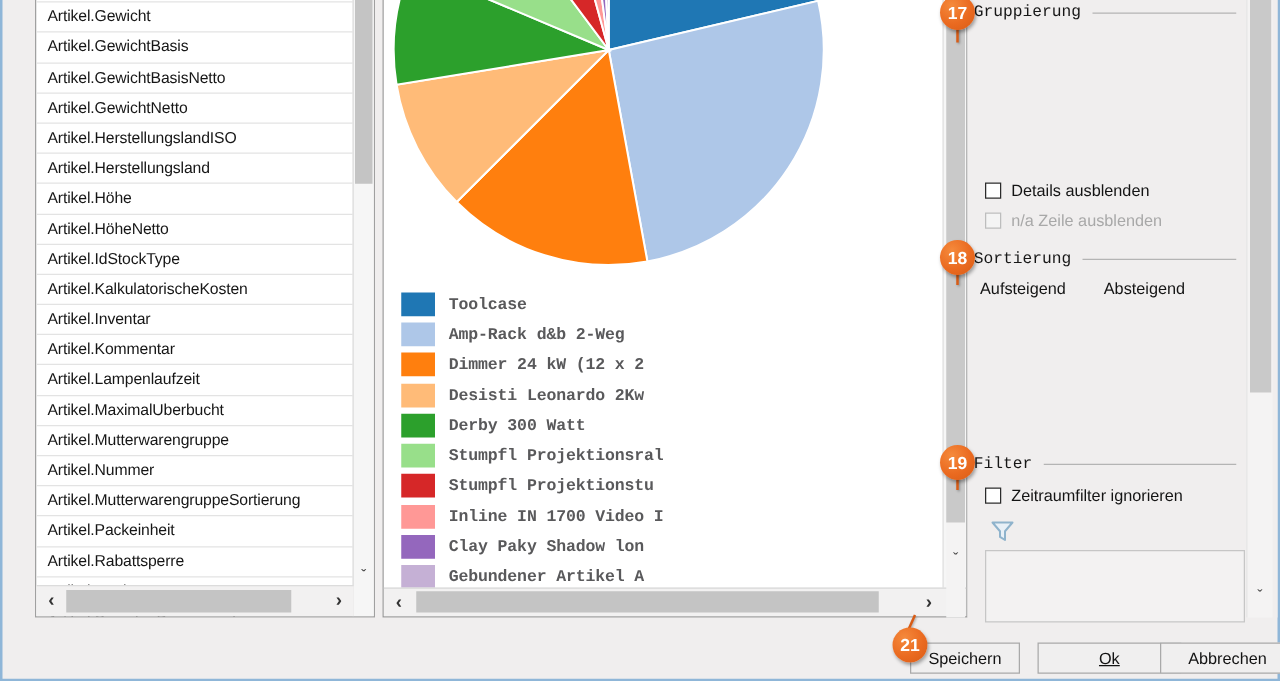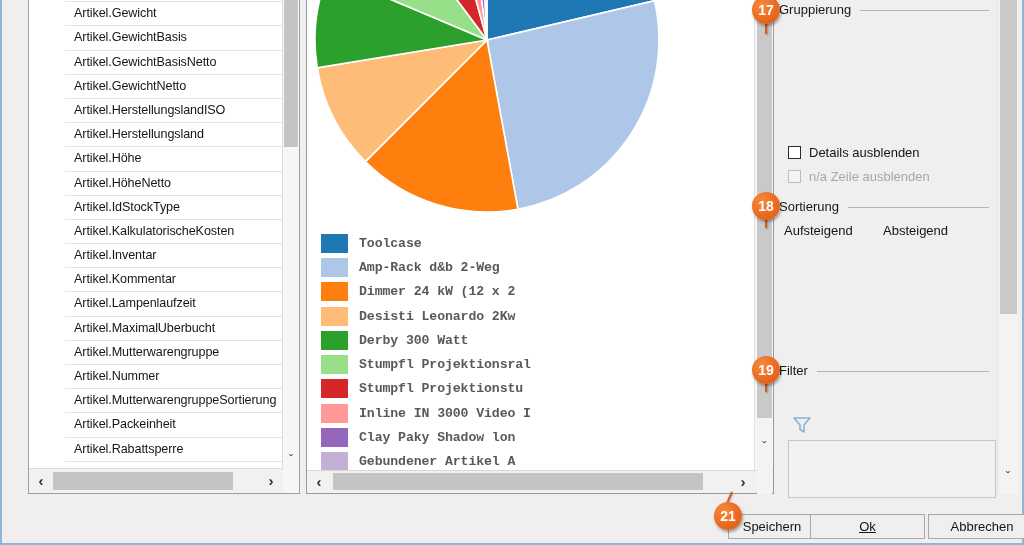--- a/index.html
+++ b/index.html
@@ -30,21 +30,20 @@
     overflow:hidden;
   }
   .fl-rows{position:absolute;left:0;top:0;right:16px;}
   .fl-row{
     height:23.2px;line-height:23.2px;
     padding-left:9px;
     border-bottom:1px solid #e3e3e3;
     white-space:nowrap;overflow:hidden;
     font-size:12.6px;color:#161616;
     letter-spacing:-0.1px;
-    margin-left:36px;
   }
   
   #fl-vscroll{
     position:absolute;right:0;top:0;width:16px;bottom:0;
     background:#f6f6f6;
     border-left:1px solid #dcdcdc;
   }
   #fl-vthumb{
     position:absolute;left:1px;top:0px;width:14px;height:152px;
     background:#c4c4c4;
@@ -142,21 +141,21 @@
     position:absolute;left:2px;top:4px;width:17px;height:316px;background:#c9c9c9;
   }
   #far-vchev{
     position:absolute;left:0;bottom:8px;width:20px;height:18px;
     text-align:center;line-height:18px;font-size:13px;color:#444;
   }
 
   .sect-hdr{
     position:absolute;display:flex;align-items:center;width:210px;
   }
-  .sect-hdr .t{font-size:13px;color:#171717;white-space:nowrap;}
+  .sect-hdr .t{font-size:13px;color:#171717;white-space:nowrap;font-family:Liberation Mono, monospace;}
   .sect-hdr .ln{flex:1;height:1px;background:#b4b4b4;margin-left:9px;margin-top:2px;}
 
   .chk-row{position:absolute;display:flex;align-items:center;}
   .chk{
     width:13px;height:13px;border:1.5px solid #2b2b2b;background:#fff;
     margin-right:8px;box-sizing:border-box;flex:0 0 auto;
   }
   .chk.dim{border-color:#bdbdbd;background:#f4f4f4;}
   .chk-lbl{font-size:13px;color:#141414;white-space:nowrap;}
   .chk-lbl.dim{color:#a8a8a8;}
@@ -171,21 +170,21 @@
 
   
   .btn{
     position:absolute;height:25px;
     background:#f0efef;border:1px solid #a9a9a9;
     box-sizing:border-box;
     font-size:13px;color:#131313;
     text-align:center;line-height:23px;
   }
   #btn-speichern{left:726px;top:514px;width:88px;}
-  #btn-ok{left:808px;top:514px;width:115px;text-decoration:underline;}
+  #btn-ok{left:828px;top:514px;width:115px;text-decoration:underline;}
   #btn-abbrechen{left:926px;top:514px;width:108px;}
 
   
   .badge{
     position:absolute;width:28px;height:28px;border-radius:50%;
     background:radial-gradient(circle at 34% 30%, #f58a3c 0%, #ea6a20 55%, #d85c16 100%);
     color:#ffffff;font-weight:bold;font-size:14px;
     line-height:28px;text-align:center;
     box-shadow:1px 2px 3px rgba(0,0,0,.35);
     z-index:40;
@@ -281,21 +280,21 @@
           <div class="lg-row">
             <span class="lg-sw" style="background: rgb(152, 223, 138);"></span>
             <span class="lg-lbl">Stumpfl Projektionsral</span>
           </div>
           <div class="lg-row">
             <span class="lg-sw" style="background: rgb(214, 39, 40);"></span>
             <span class="lg-lbl">Stumpfl Projektionstu</span>
           </div>
           <div class="lg-row">
             <span class="lg-sw" style="background: rgb(255, 152, 150);"></span>
-            <span class="lg-lbl">Inline IN 3000 Video I</span>
+            <span class="lg-lbl">Inline IN 1700 Video I</span>
           </div>
           <div class="lg-row">
             <span class="lg-sw" style="background: rgb(148, 103, 189);"></span>
             <span class="lg-lbl">Clay Paky Shadow lon</span>
           </div>
           <div class="lg-row">
             <span class="lg-sw" style="background: rgb(197, 176, 213);"></span>
             <span class="lg-lbl">Gebundener Artikel A</span>
           </div>
         </div>
@@ -334,20 +333,24 @@
     <span class="t">Sortierung</span>
     <span class="ln"></span>
   </div>
   <div class="radio-lbl" style="left:782px;top:223px;">Aufsteigend</div>
   <div class="radio-lbl" style="left:881px;top:223px;">Absteigend</div>
 
   <div class="sect-hdr" style="left:777px;top:363px;">
     <span class="t">Filter</span>
     <span class="ln"></span>
   </div>
+  <div class="chk-row" style="left:786px;top:389px;">
+    <span class="chk"></span>
+    <span class="chk-lbl">Zeitraumfilter ignorieren</span>
+  </div>
   <div id="funnel">
     <svg width="20" height="18" viewBox="0 0 20 18">
       <path d="M2 2 H18 L12 9 V16 L8 13.5 V9 Z" fill="#e8f0f7" stroke="#8fb3cc" stroke-width="1.6" stroke-linejoin="round"></path>
     </svg>
   </div>
   <div id="filterbox"></div>
 
   <div id="far-vscroll">
     <div id="far-vthumb"></div>
     <div id="far-vchev">ˇ</div>

